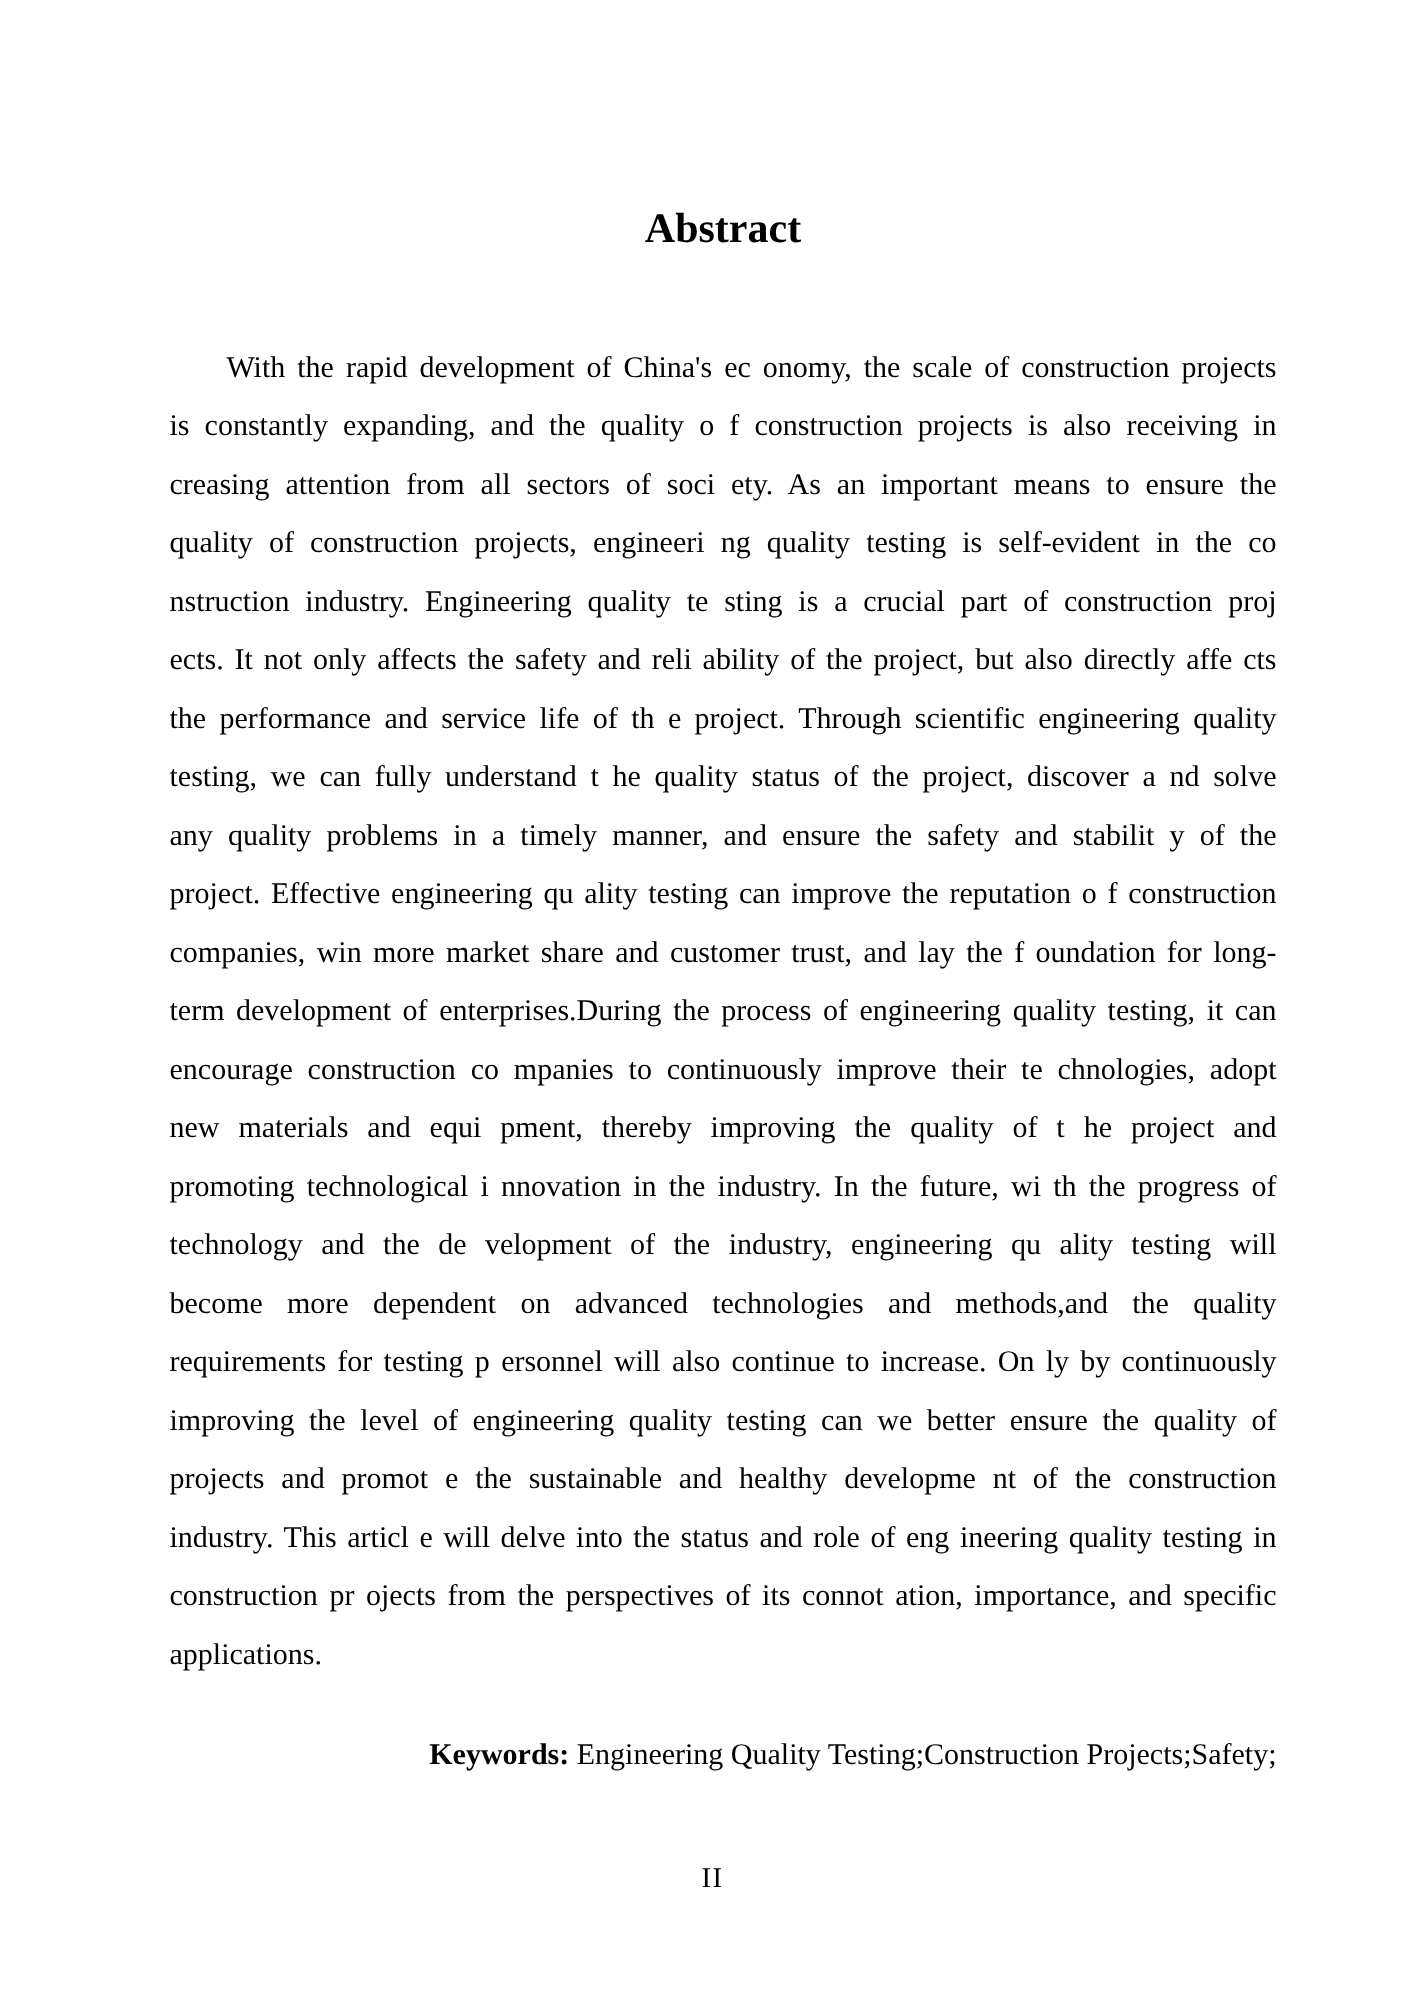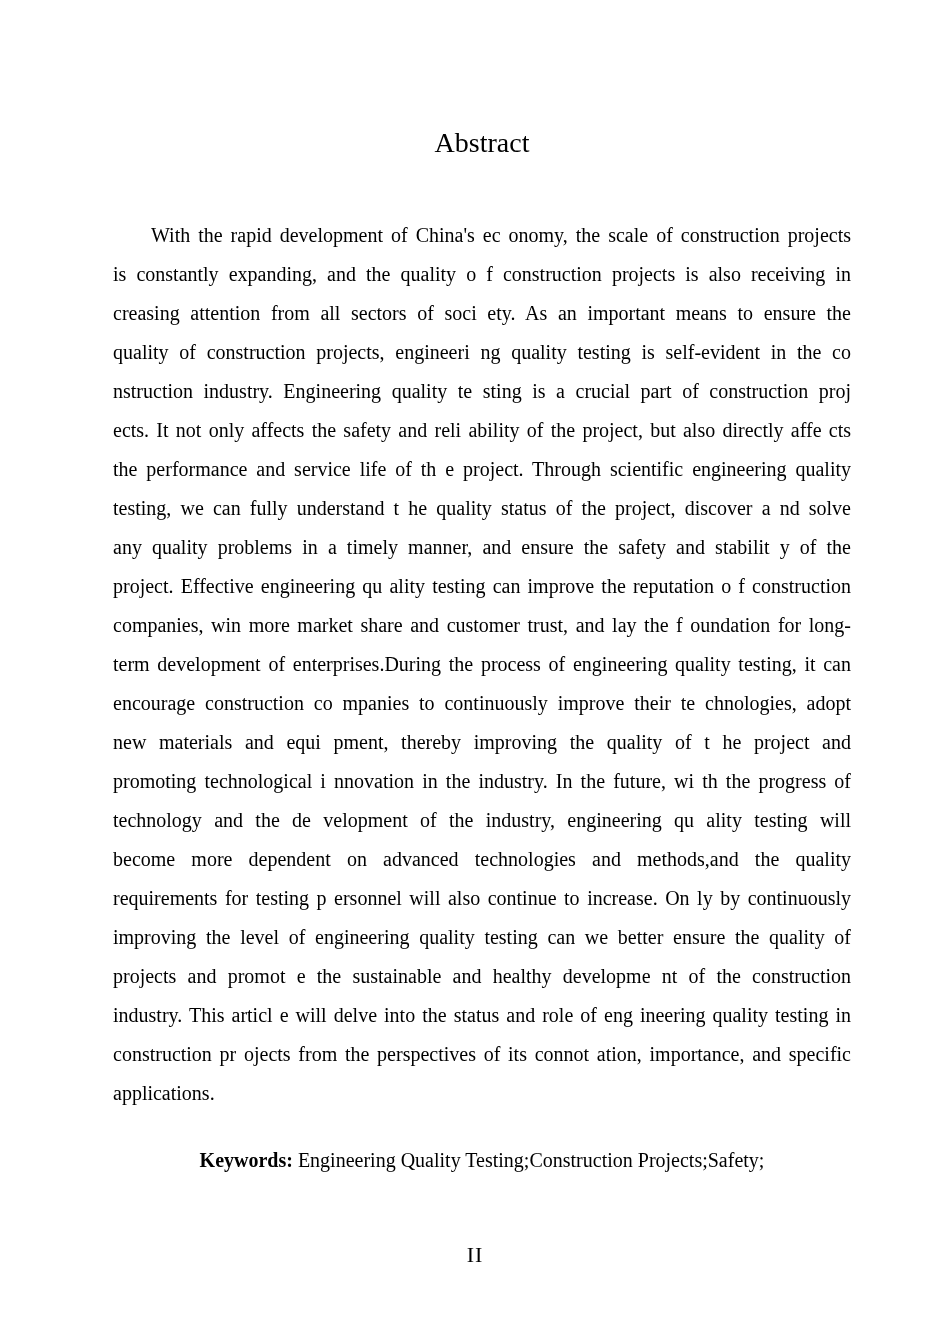--- a/index.html
+++ b/index.html
@@ -16,51 +16,51 @@
   .page {
     position: relative;
     width: 950px;
     height: 1344px;
     box-sizing: border-box;
     padding: 0 99px 0 113px;
     background: #ffffff;
     overflow: hidden;
   }
   .doc-title {
-    margin: 2px;
+    margin: 12px;
     padding-top: 124px;
     font-size: 28px;
-    font-weight: 400;
+    font-weight: 700;
     line-height: 34px;
     text-align: center;
   }
   .abstract-body {
     margin: 56px 0 0 0;
     font-size: 20px;
     line-height: 39px;
     text-align: justify;
     text-indent: 38px;
     word-spacing: 2px;
   }
   .keywords-line {
     margin: 29px 0 0 0;
     font-size: 20px;
     line-height: 37.4px;
-    text-align: center;
+    text-align: right;
   }
   .keywords-line .kw-label {
     font-weight: 700;
   }
   .page-number {
     position: absolute;
     left: 0;
     right: 0;
     top: 1242px;
     text-align: center;
-    font-size: 22px;
+    font-size: 19px;
     letter-spacing: 1px;
   }
 </style>
 </head>
 <body>
 
 <div class="page">
 
   <h1 class="doc-title">Abstract</h1>
 

